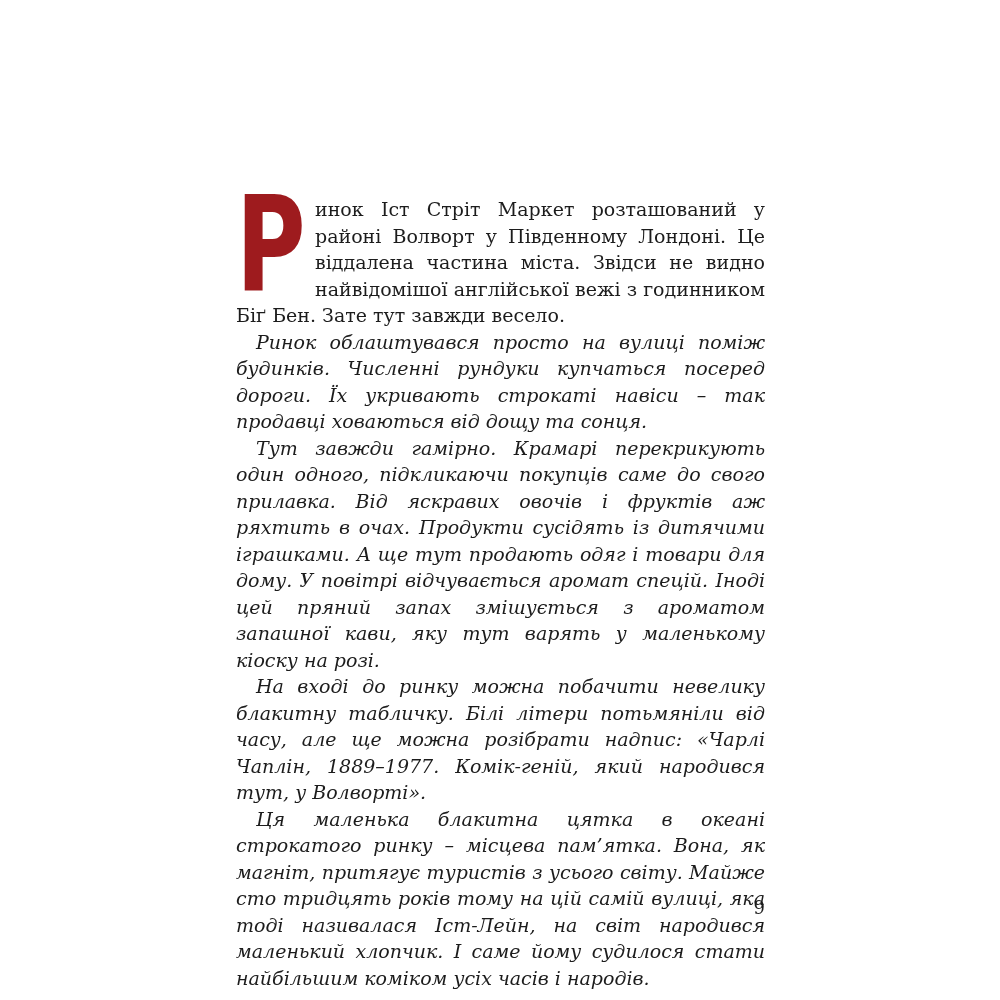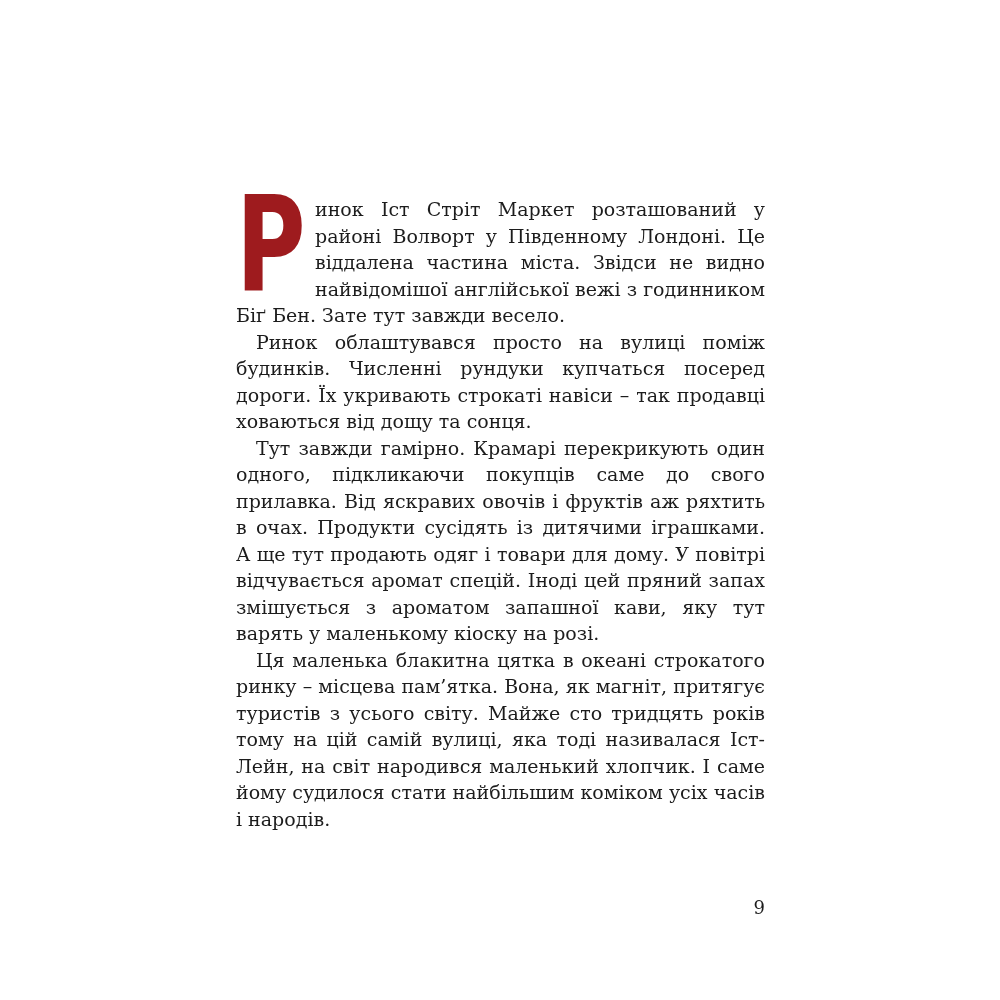--- a/index.html
+++ b/index.html
@@ -24,20 +24,21 @@
     font-size: 19px;
     line-height: 26.5px;
     text-align: justify;
   }
   .para {
     margin: 0;
     padding: 0;
   }
   .para.indent {
     text-indent: 20px;
+    font-style: italic;
   }
   .dropcap {
     float: left;
     width: 79px;
     height: 98px;
     overflow: visible;
     font-family: "DejaVu Sans", sans-serif;
     font-weight: bold;
     font-size: 132px;
     line-height: 96px;
@@ -57,16 +58,17 @@
   }
 </style>
 </head>
 <body>
 
 <div class="page" style="background: rgb(255, 255, 255);">
   <div class="text-block">
     <p class="para"><span class="dropcap" style="color: rgb(158, 27, 30);">Р</span><span>инок Іст Стріт Маркет розташований у районі Волворт у Південному Лондоні. Це віддалена частина міста. Звідси не видно найвідомішої англійської вежі з годинником Біґ Бен. Зате тут завжди весело.</span></p>
     <p class="para indent">Ринок облаштувався просто на вулиці поміж будинків. Численні рундуки купчаться посеред дороги. Їх укривають строкаті навіси – так продавці ховаються від дощу та сонця.</p>
     <p class="para indent">Тут завжди гамірно. Крамарі перекрикують один одного, підкликаючи покупців саме до свого прилавка. Від яскравих овочів і фруктів аж ряхтить в очах. Продукти сусідять із дитячими іграшками. А ще тут продають одяг і товари для дому. У повітрі відчувається аромат спецій. Іноді цей пряний запах змішується з ароматом запашної кави, яку тут варять у маленькому кіоску на розі.</p>
+    <p class="para indent">На вході до ринку можна побачити невелику блакитну табличку. Білі літери потьмяніли від часу, але ще можна розібрати надпис: «Чарлі Чаплін, 1889–1977. Комік-геній, який народився тут, у Волворті».</p>
     <p class="para indent">Ця маленька блакитна цятка в океані строкатого ринку – місцева пам’ятка. Вона, як магніт, притягує туристів з усього світу. Майже сто тридцять років тому на цій самій вулиці, яка тоді називалася Іст-Лейн, на світ народився маленький хлопчик. І саме йому судилося стати найбільшим коміком усіх часів і народів.</p>
   </div>
   <div class="page-number">9</div>
 </div>
 
 </body></html>

